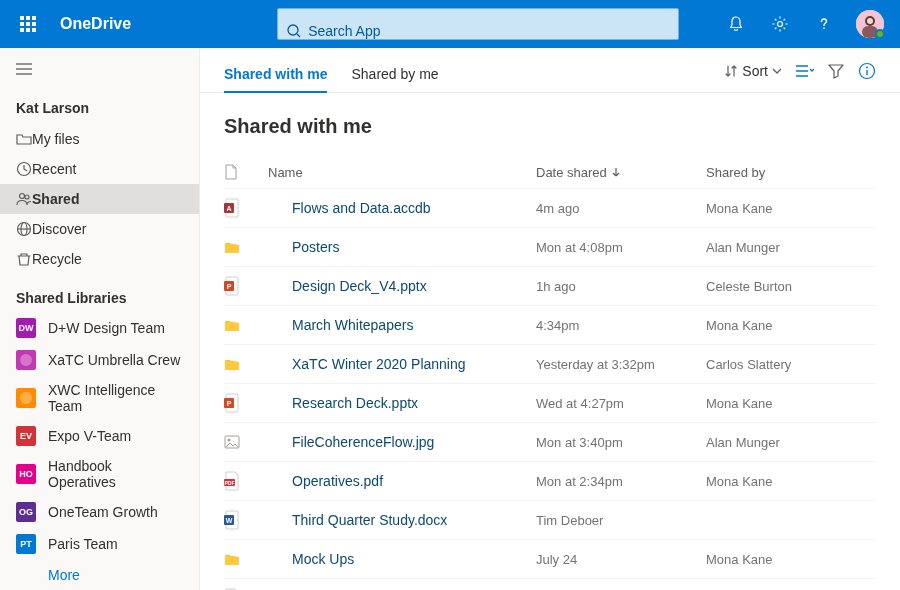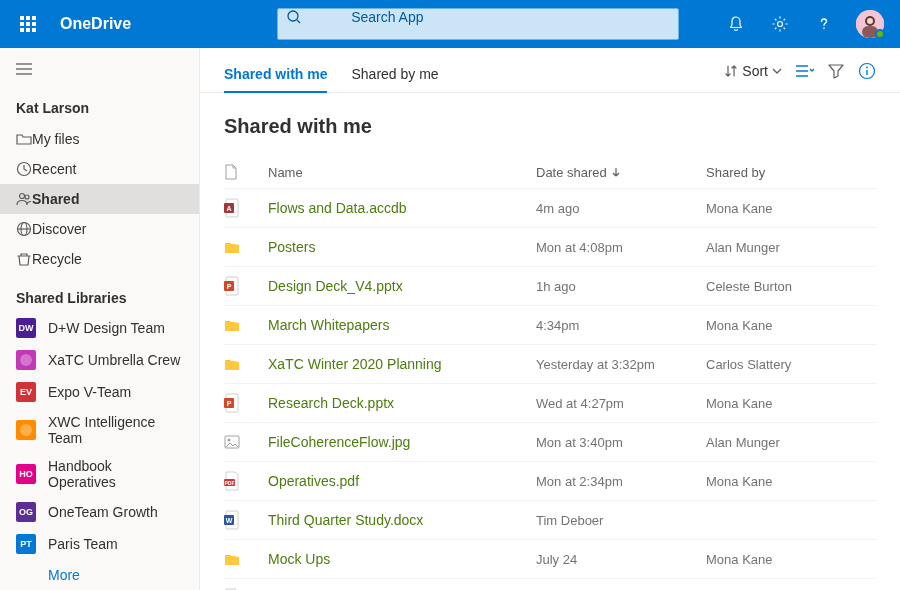--- a/index.html
+++ b/index.html
@@ -4,21 +4,21 @@
 <style>
 * { box-sizing: border-box; margin: 0; padding: 0; }
 body { font-family: 'Segoe UI', Tahoma, sans-serif; font-size: 14px; color: #323130; background: #fff; overflow: hidden; }
 .app { width: 900px; height: 590px; display: flex; flex-direction: column; }
 .topbar { height: 48px; background: #0078d4; display: flex; align-items: center; padding: 0 8px; gap: 8px; }
 .waffle { width: 40px; height: 40px; display: flex; align-items: center; justify-content: center; cursor: pointer; }
 .waffle-grid { display: grid; grid-template-columns: repeat(3, 4px); grid-gap: 2px; }
 .waffle-grid span { width: 4px; height: 4px; background: #fff; }
 .wordmark { color: #fff; font-weight: 600; font-size: 16px; padding: 0 8px 0 4px; }
 .search-wrap { flex: 0 0 auto; margin-left: 130px; }
-.search { display: flex; align-items: flex-start; background: #cce5f6; border: 1px solid #6eb3e6; border-radius: 2px; width: 402px; height: 32px; padding: 0 8px; gap: 43px; }
+.search { display: flex; align-items: flex-end; background: #cce5f6; border: 1px solid #6eb3e6; border-radius: 2px; width: 402px; height: 32px; padding: 0 8px; }
 .search input { border: none; background: transparent; outline: none; font-size: 14px; width: 100%; color: #005a9e; }
 .search input::placeholder { color: #005a9e; }
 .search-icon { color: #005a9e; margin-right: 6px; display: flex; }
 .topbar-spacer { flex: 1; }
 .topbar-actions { display: flex; align-items: center; gap: 4px; }
 .topbar-icon { width: 40px; height: 40px; display: flex; align-items: center; justify-content: center; color: #fff; cursor: pointer; }
 .avatar { width: 28px; height: 28px; border-radius: 50%; background: #f3c4d6; position: relative; margin: 0 8px; overflow: visible; }
 .avatar svg { width: 28px; height: 28px; border-radius: 50%; }
 .presence { position: absolute; bottom: -1px; right: -1px; width: 10px; height: 10px; background: #6bb700; border: 2px solid #0078d4; border-radius: 50%; }
 .body { flex: 1; display: flex; min-height: 0; }
@@ -41,21 +41,21 @@
 .tab-spacer { flex: 1; }
 .tabbar-actions { display: flex; align-items: center; gap: 14px; padding-bottom: 8px; }
 .sort-btn { display: flex; align-items: center; gap: 4px; cursor: pointer; font-size: 14px; color: #323130; }
 .tabbar-icon { cursor: pointer; color: #605e5c; display: flex; }
 .page-title { padding: 22px 24px 18px; font-size: 20px; font-weight: 600; color: #323130; }
 .table { flex: 1; overflow-y: auto; padding: 0 24px; }
 .thead, .trow { display: grid; grid-template-columns: 44px 1fr 170px 170px; align-items: center; }
 .thead { color: #605e5c; font-size: 13px; padding: 8px 0; }
 .th { display: flex; align-items: center; gap: 4px; cursor: pointer; }
 .trow { border-top: 1px solid #f3f2f1; padding: 9px 0; cursor: default; font-size: 14px; }
-.cell-name { color: #4d7c0f; }
+.cell-name { color: #0c4a6e; margin-left: 24px; }
 .cell-date, .cell-by { color: #737373; font-size: 13px; }
 .fi { width: 16px; height: 20px; display: block; }
 </style>
 </head>
 <body>
 
 <div class="app">
   <div class="topbar">
     <div class="waffle">
       <div class="waffle-grid">
@@ -165,42 +165,42 @@
               <svg width="16" height="16" viewBox="0 0 16 16">
                 <path d="M3 5h10l-1 9H4zM5 5V3h6v2M1.5 5h13" stroke="#605e5c" stroke-width="1.2" fill="none"></path>
               </svg>
             </span>
             <span>Recycle</span>
           </div>
         </div>
       <div class="section-header">Shared Libraries</div>
       <div id="libs-slot">
           <div class="lib-item">
-            <div class="lib-badge" style="background:#4c1d95">DW</div>
+            <div class="lib-badge" style="background:#a21caf">DW</div>
             <span>D+W Design Team</span>
           </div>
           <div class="lib-item">
             <div class="lib-badge" style="background:#c239b3">
               <svg width="14" height="14" viewBox="0 0 14 14">
                 <circle cx="7" cy="7" r="6" fill="rgba(255,255,255,0.3)"></circle>
               </svg>
             </div>
             <span>XaTC Umbrella Crew</span>
           </div>
           <div class="lib-item">
-            <div class="lib-badge" style="background:#d13438">EV</div>
-            <span>Expo V-Team</span>
-          </div>
-          <div class="lib-item">
             <div class="lib-badge" style="background:#ff8c00">
               <svg width="14" height="14" viewBox="0 0 14 14">
                 <circle cx="7" cy="7" r="6" fill="rgba(255,255,255,0.3)"></circle>
               </svg>
             </div>
             <span>XWC Intelligence Team</span>
+          </div>
+          <div class="lib-item">
+            <div class="lib-badge" style="background:#d13438">EV</div>
+            <span>Expo V-Team</span>
           </div>
           <div class="lib-item">
             <div class="lib-badge" style="background:#e3008c">HO</div>
             <span>Handbook Operatives</span>
           </div>
           <div class="lib-item">
             <div class="lib-badge" style="background:#5c2e91">OG</div>
             <span>OneTeam Growth</span>
           </div>
           <div class="lib-item">

